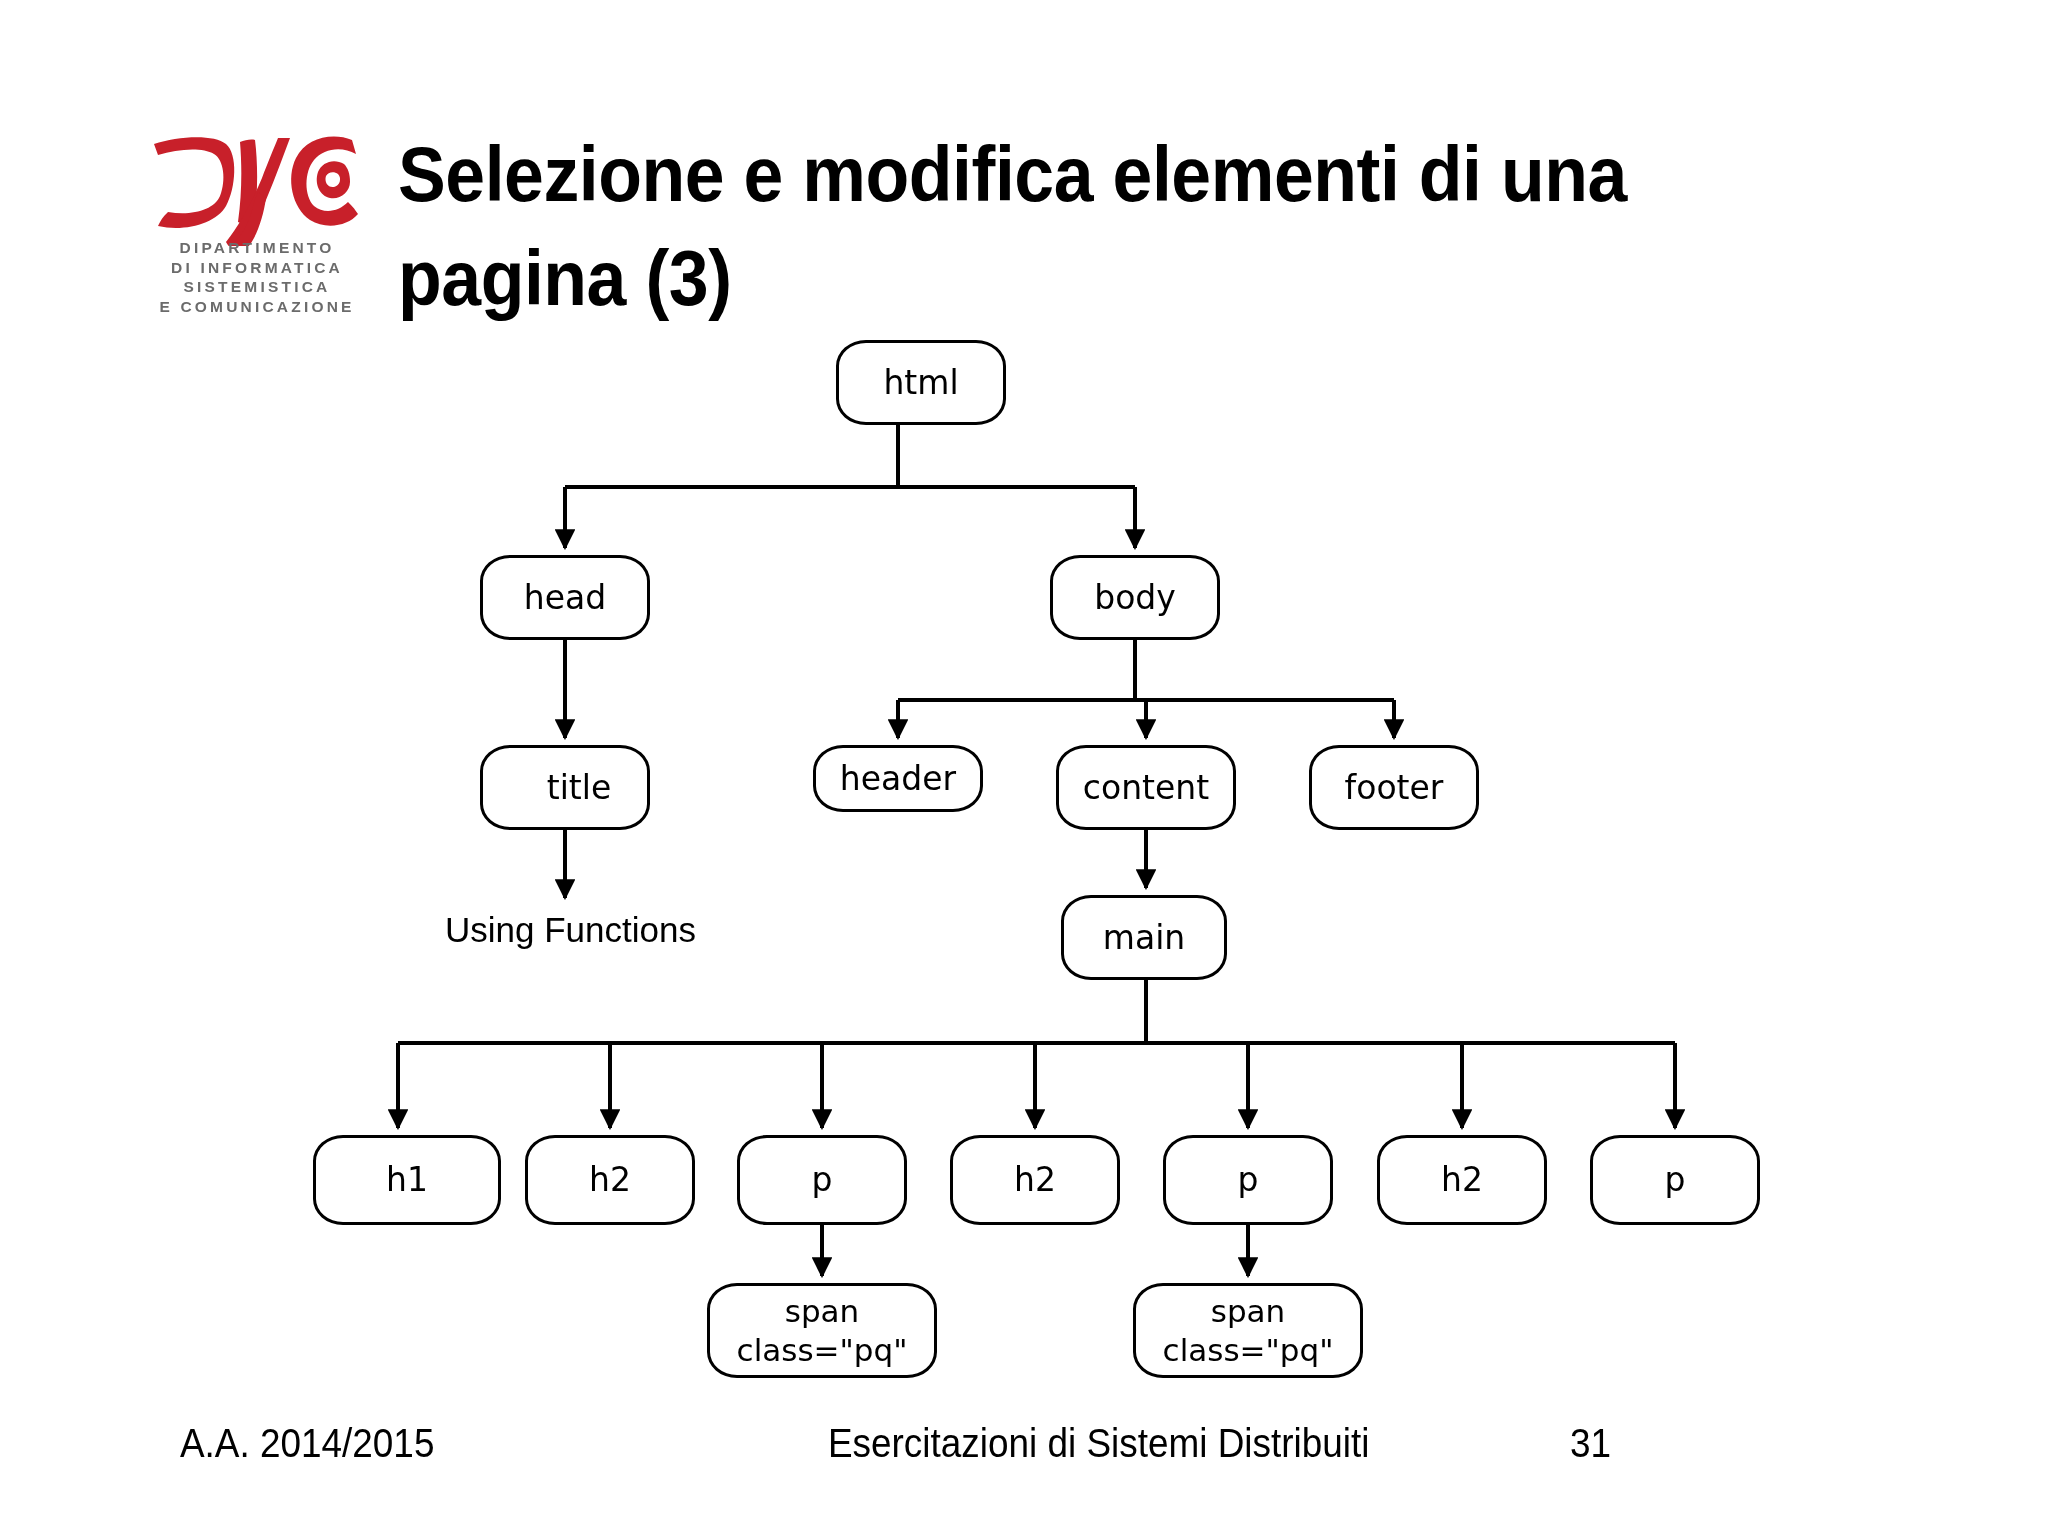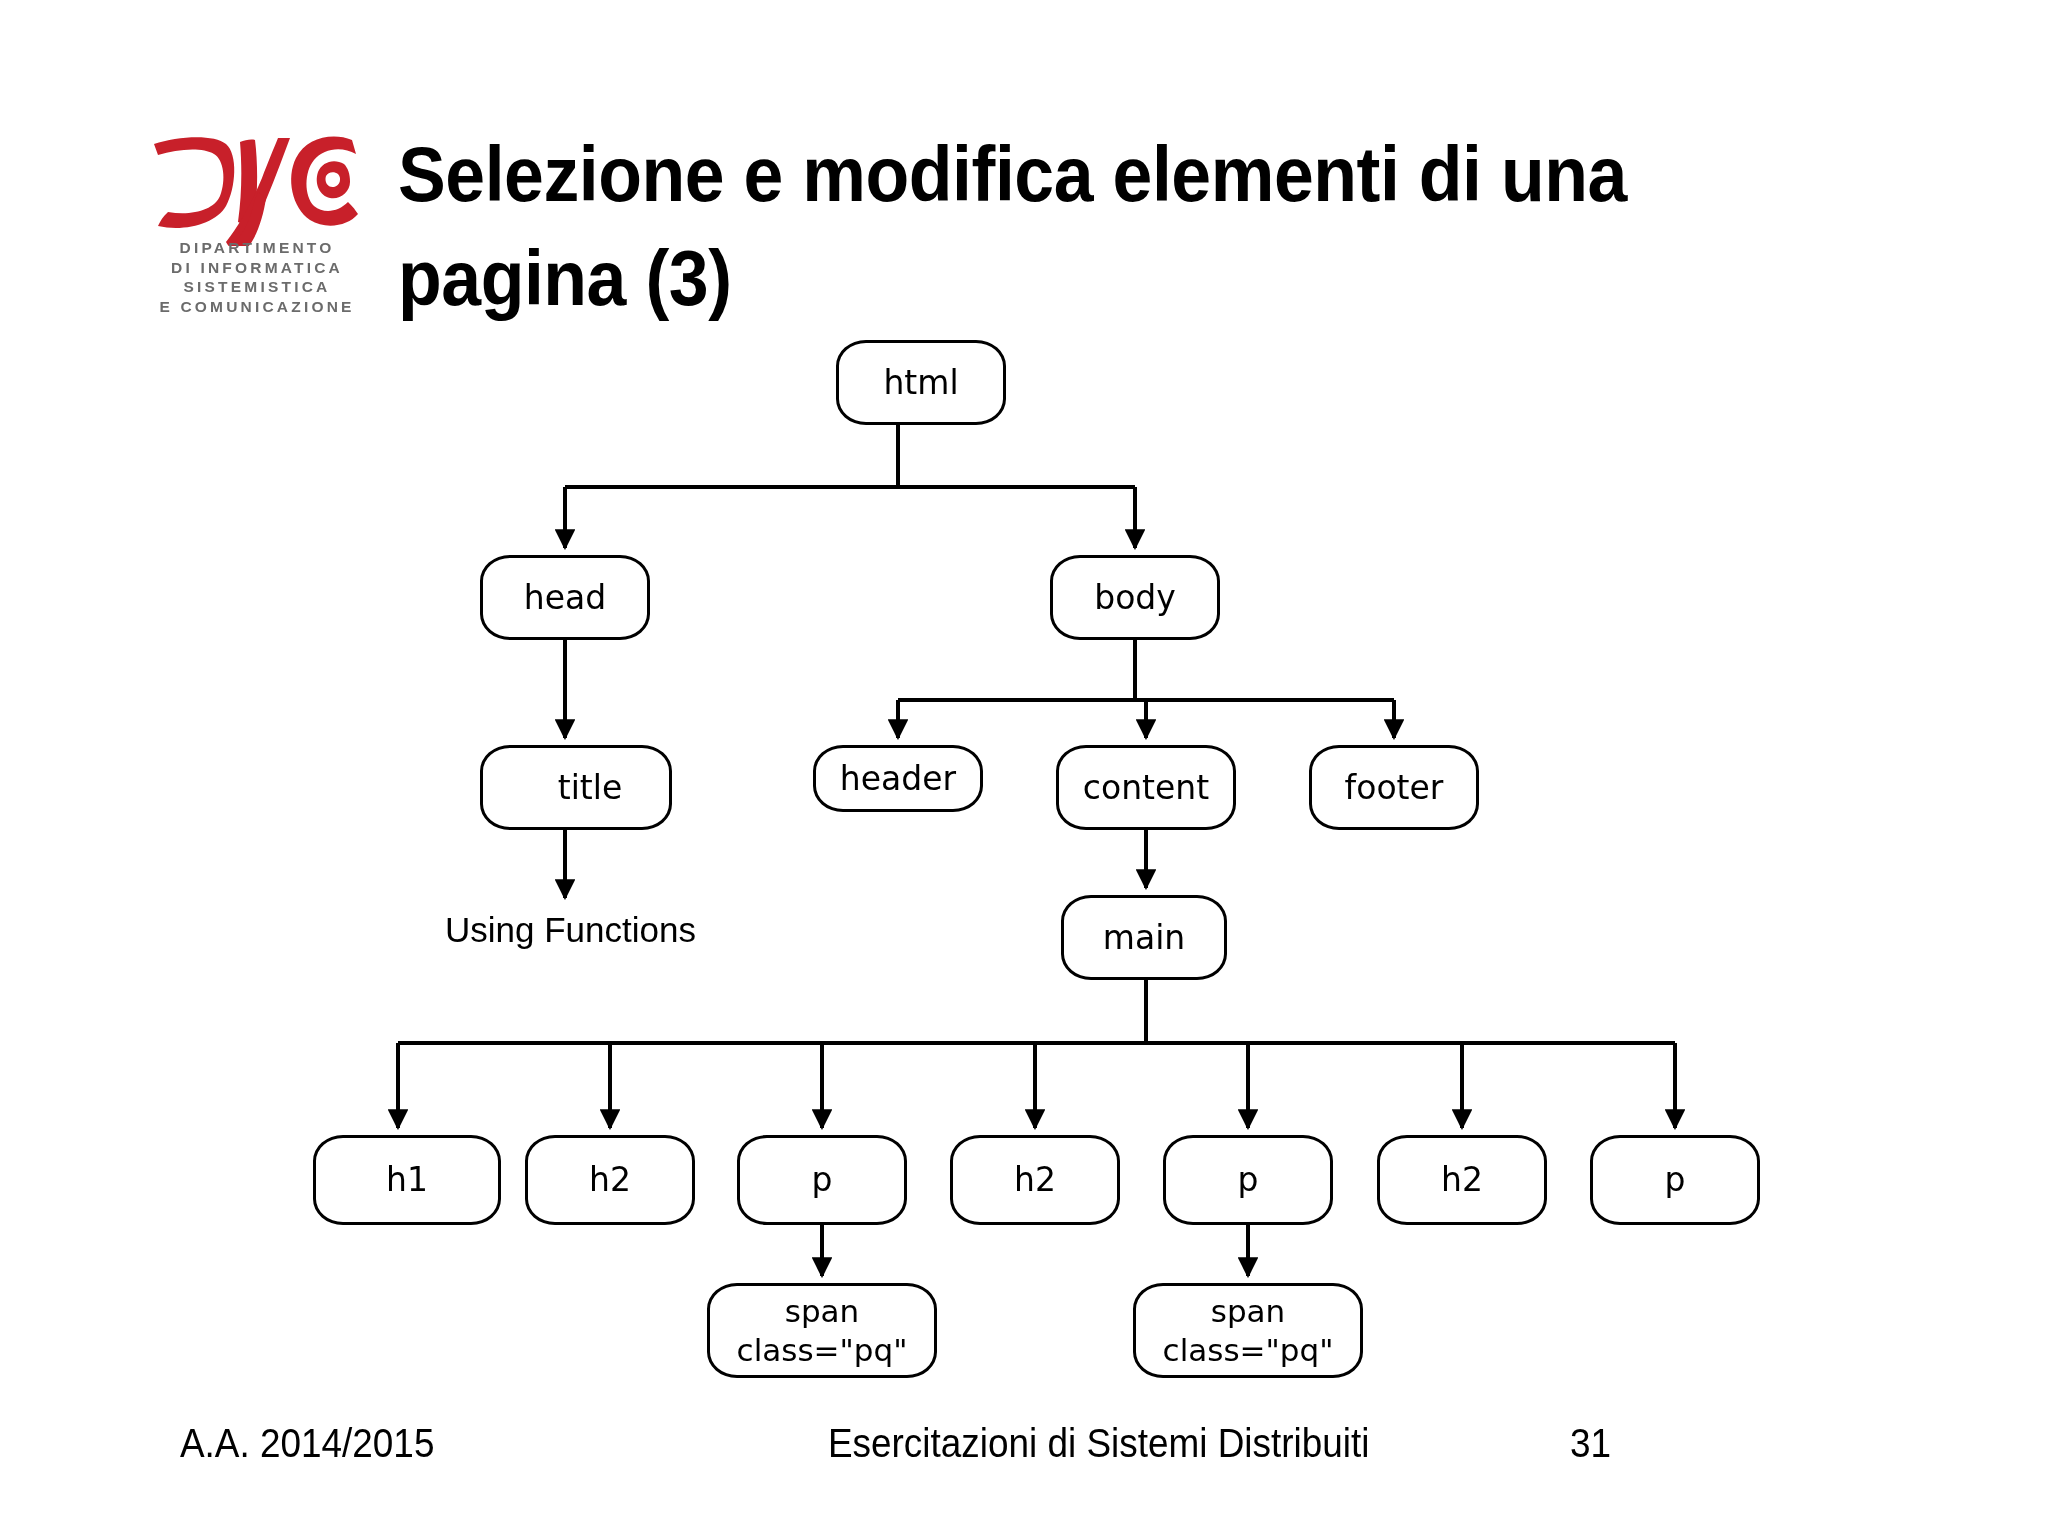--- a/index.html
+++ b/index.html
@@ -199,21 +199,21 @@
   </div>
 
   <div class="node" style="left:480px; top:555px; width:170px; height:85px;">
     <span>head</span>
   </div>
 
   <div class="node" style="left:1050px; top:555px; width:170px; height:85px;">
     <span>body</span>
   </div>
 
-  <div class="node" style="left:480px; top:745px; width:192px; height:85px;padding-left:28px;">
+  <div class="node" style="left:480px; top:745px; width:170px; height:85px;padding-left:28px;">
     <span>title</span>
   </div>
 
   <div class="node" style="left:813px; top:745px; width:170px; height:67px;">
     <span>header</span>
   </div>
 
   <div class="node" style="left:1056px; top:745px; width:180px; height:85px;">
     <span>content</span>
   </div>

